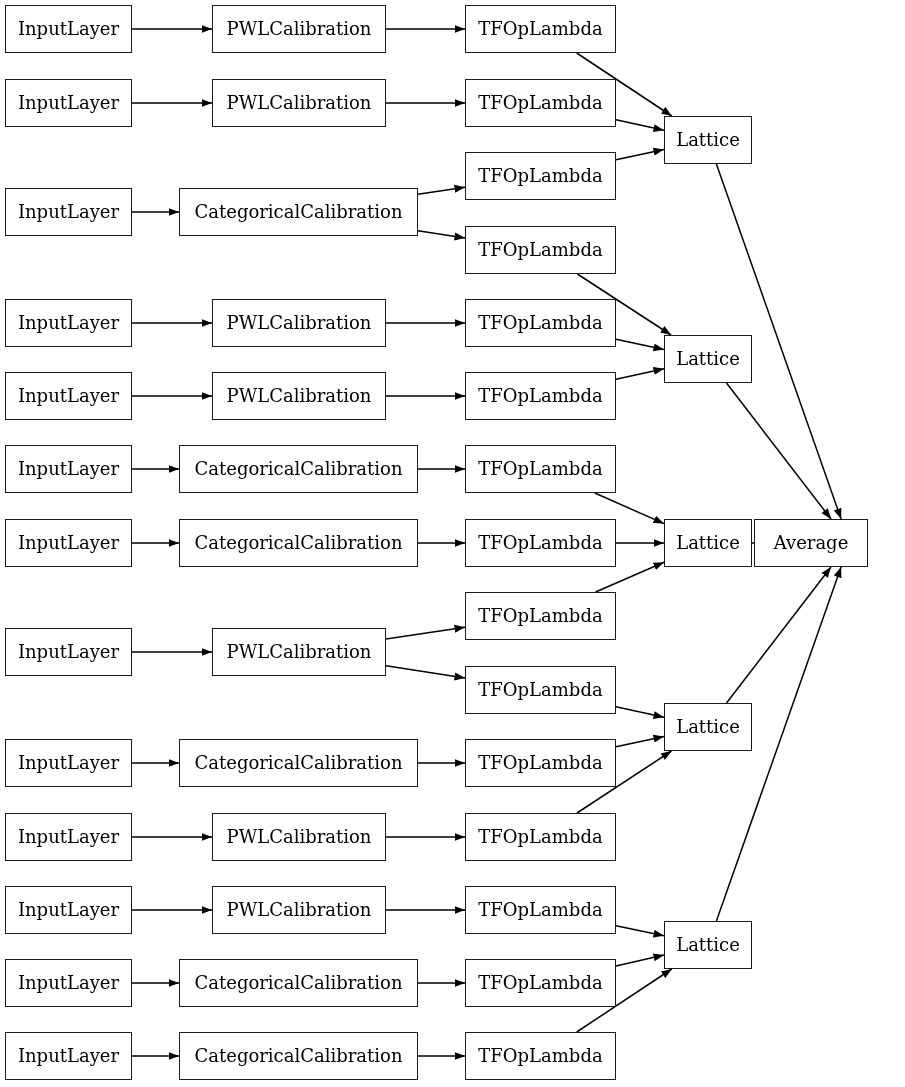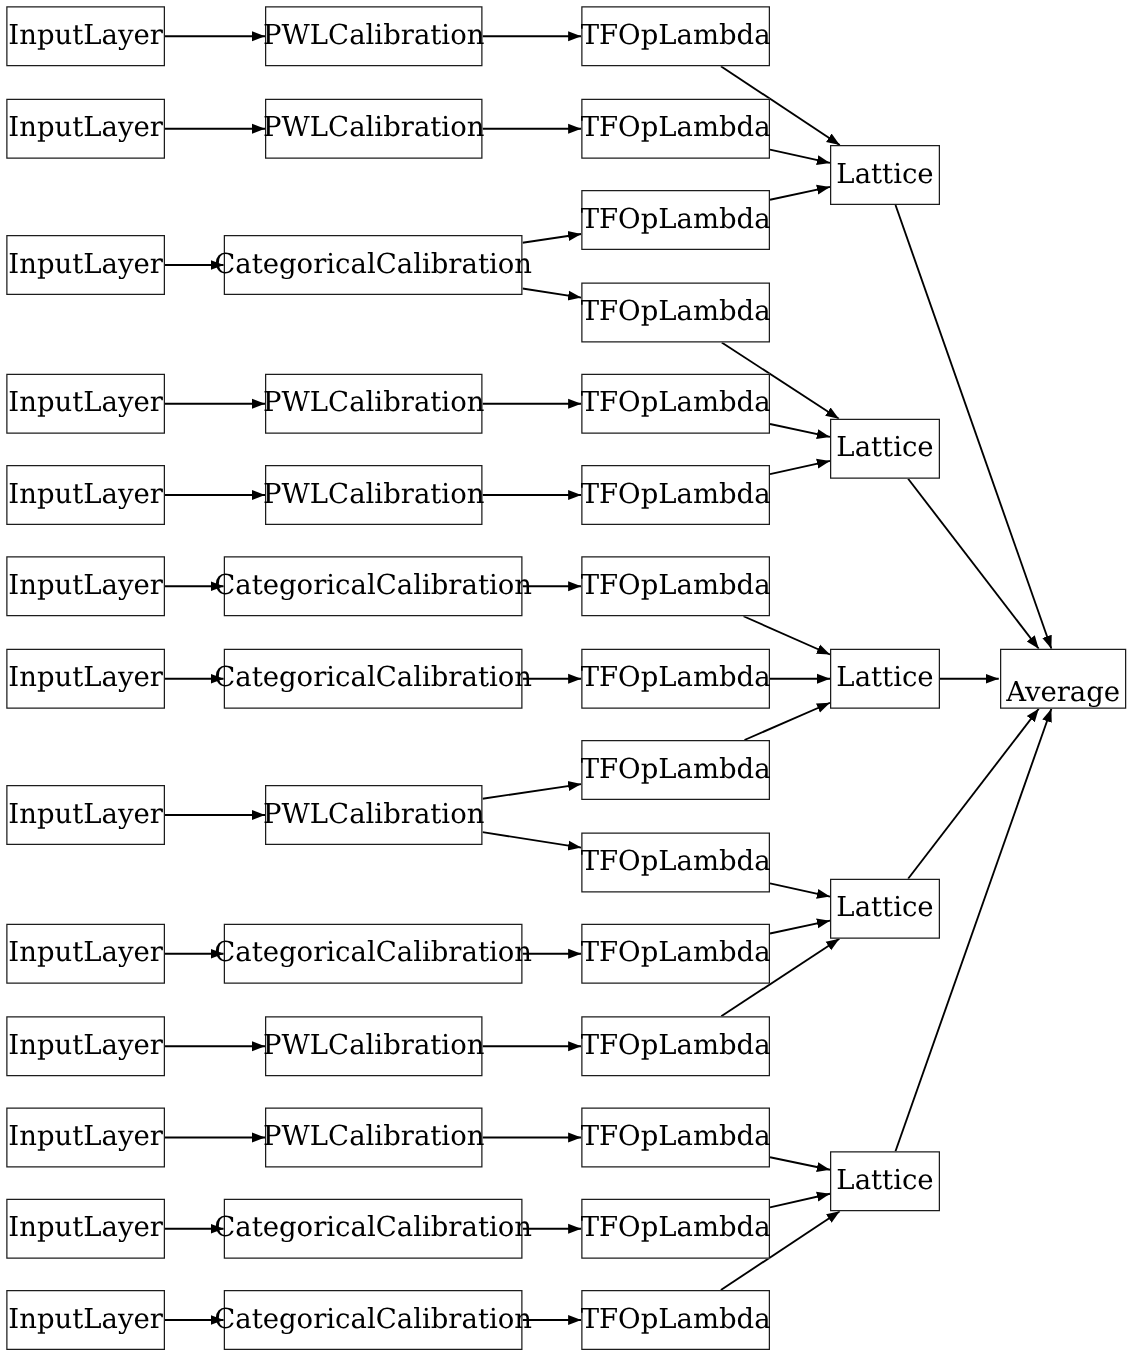--- a/index.html
+++ b/index.html
@@ -4,21 +4,21 @@
 <style>
   html,body{margin:0;padding:0;background:#ffffff;}
   .canvas{position:relative;overflow:hidden;font-family:"DejaVu Serif","Liberation Serif",serif;}
   .edges-layer{position:absolute;left:0;top:0;}
   .edges-layer path.edge{fill:none;stroke:var(--edge-color,#000);stroke-width:1.5;}
   .node{
     position:absolute;box-sizing:border-box;
     background:var(--node-fill,#fff);
     border:1.6px solid var(--node-border,#1c1c1c);
     display:flex;align-items:center;justify-content:center;
-    font-size:22px;color:var(--text-color,#000);
+    font-size:18px;color:var(--text-color,#000);
     white-space:nowrap;line-height:1;
   }
 </style>
 </head>
 <body style="background: rgb(255, 255, 255);">
 
 <div class="canvas" id="diagram-canvas" style="width: 905px; height: 1087px;">
   <svg class="edges-layer" id="edges-svg" xmlns="http://www.w3.org/2000/svg" width="905" height="1087" viewBox="0 0 905 1087">
     <defs>
       <marker id="arrowhead" markerUnits="userSpaceOnUse" markerWidth="12" markerHeight="10" refX="10.5" refY="5" orient="auto">
@@ -205,16 +205,16 @@
     </div>
     <div class="node" style="left: 664px; top: 519px; width: 88px; height: 48px;">
       <span>Lattice</span>
     </div>
     <div class="node" style="left: 664px; top: 703px; width: 88px; height: 48px;">
       <span>Lattice</span>
     </div>
     <div class="node" style="left: 664px; top: 921px; width: 88px; height: 48px;">
       <span>Lattice</span>
     </div>
-    <div class="node" style="left: 800px; top: 519px; width: 101px; height: 48px; align-items: flex-end;">
+    <div class="node" style="left: 754px; top: 519px; width: 114px; height: 48px;">
       <span>Average</span>
     </div>
   </div>
 
 </body></html>

